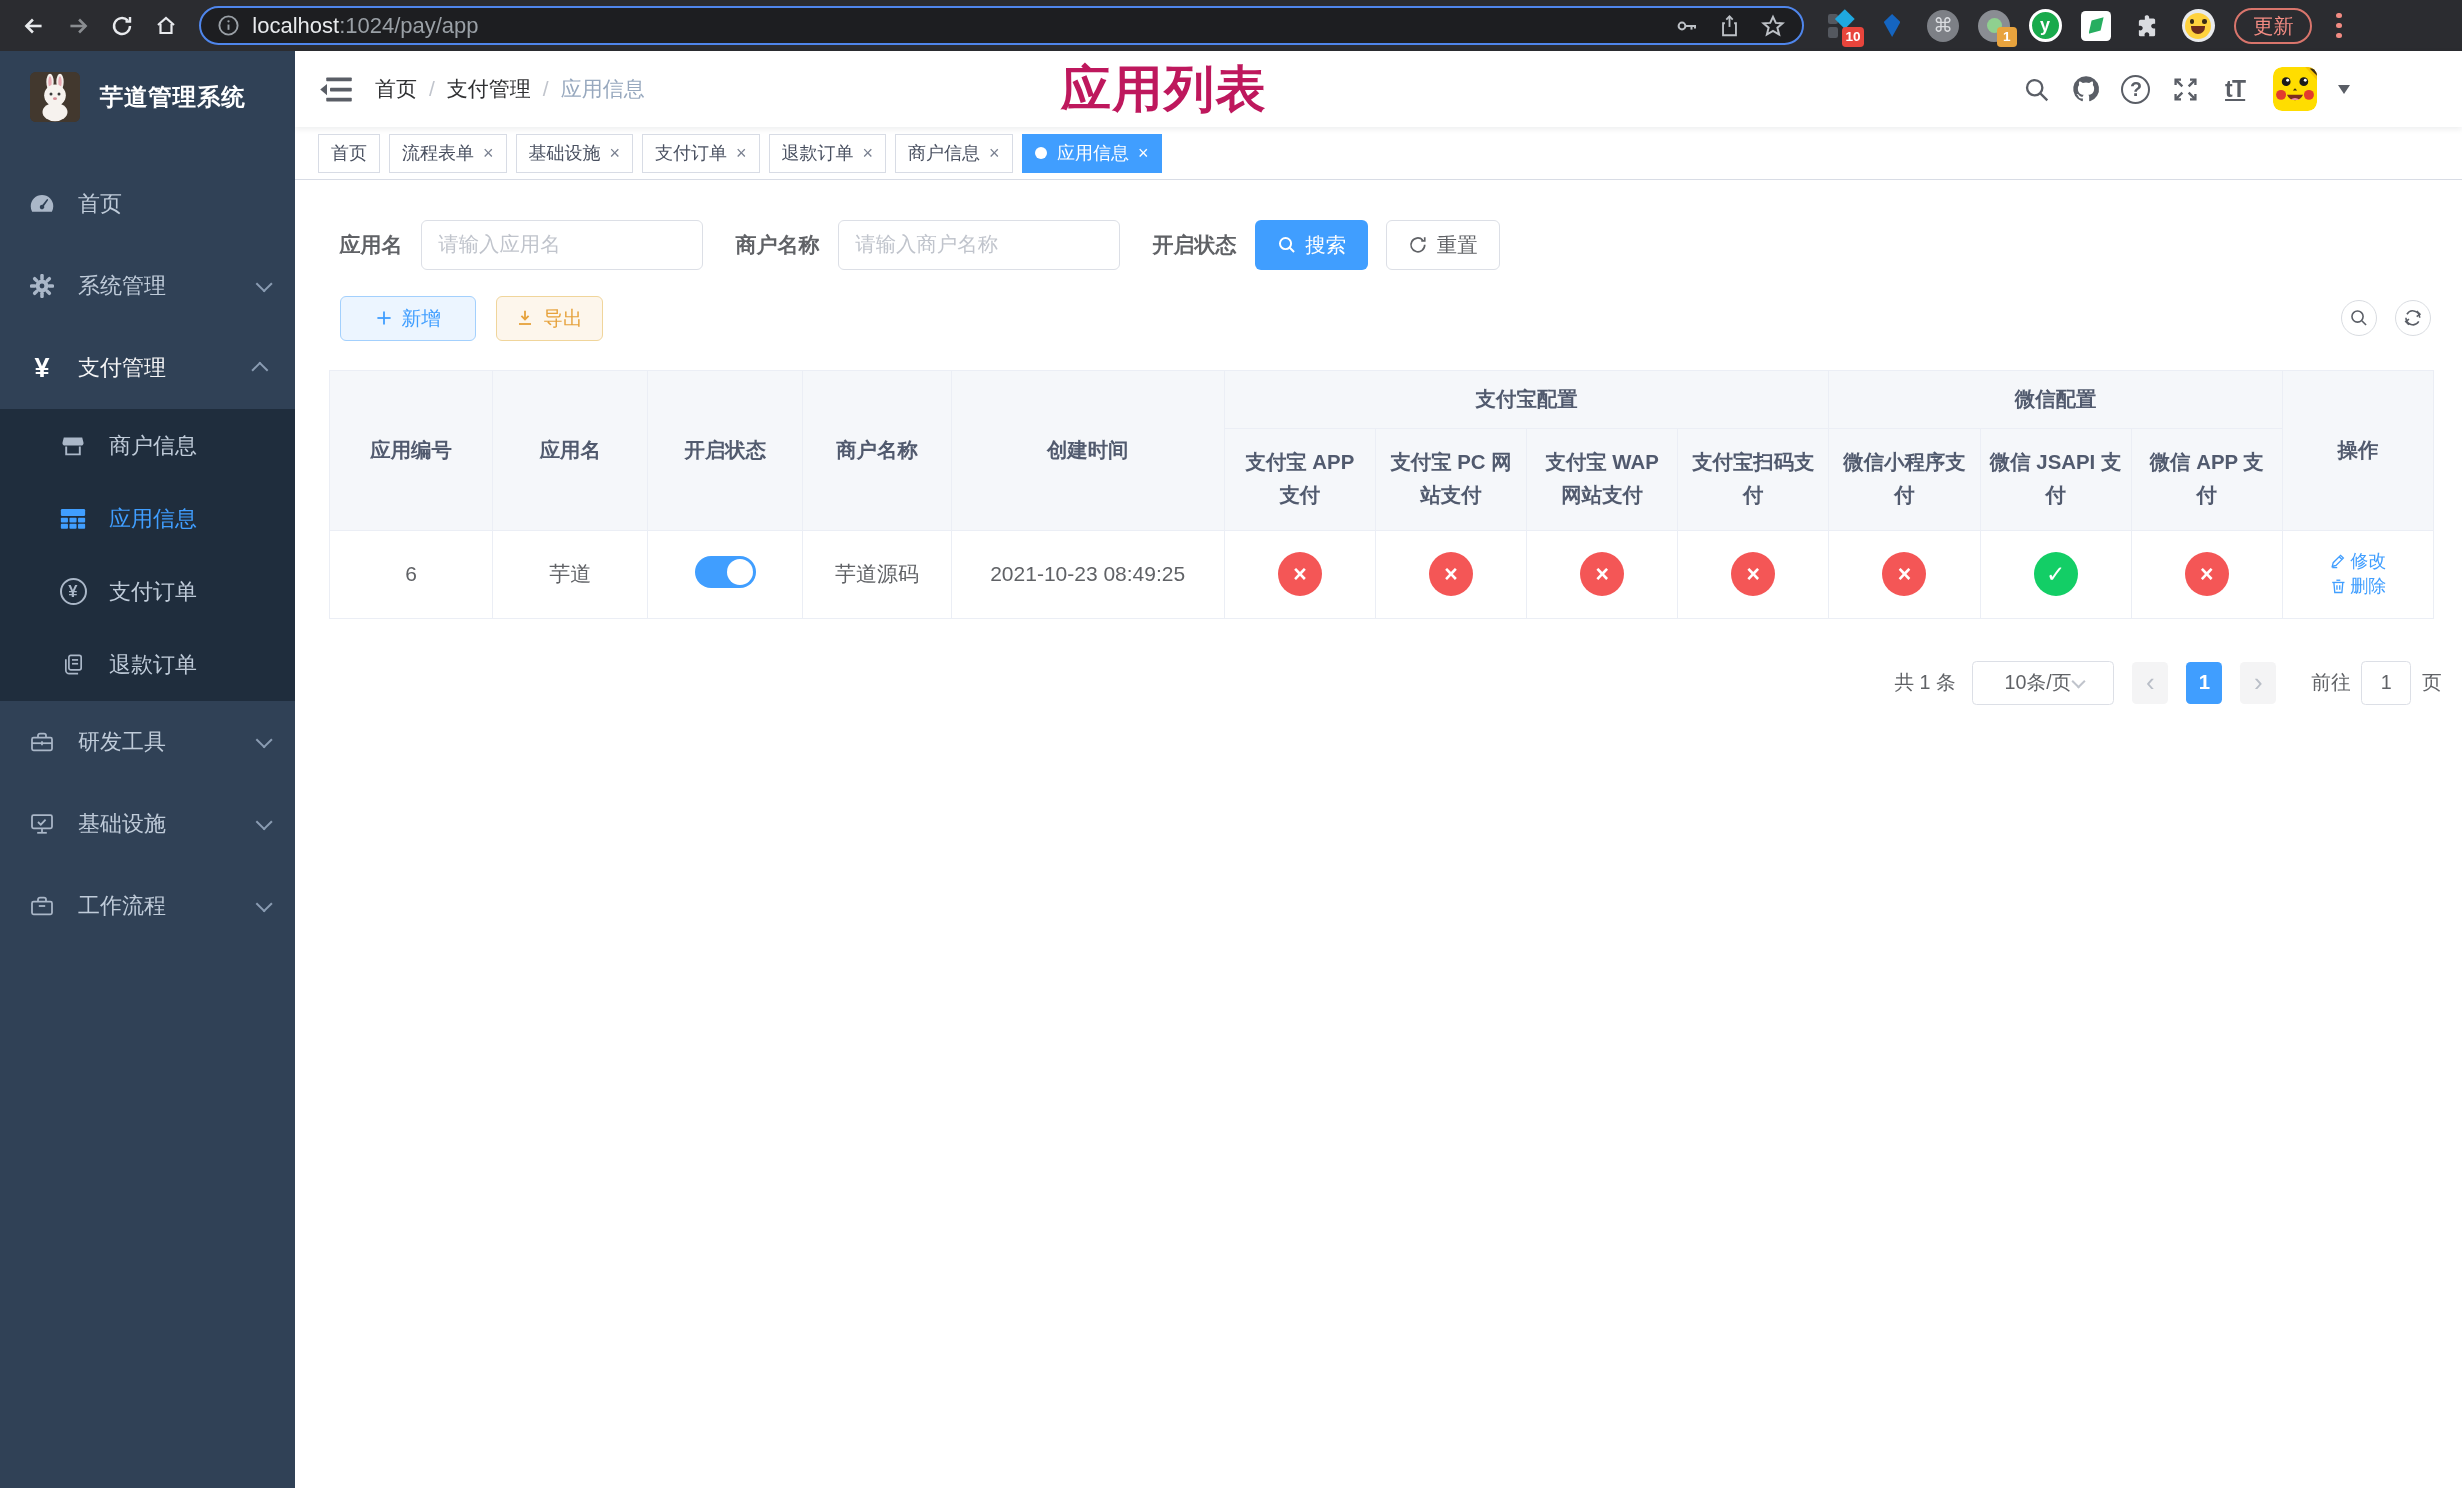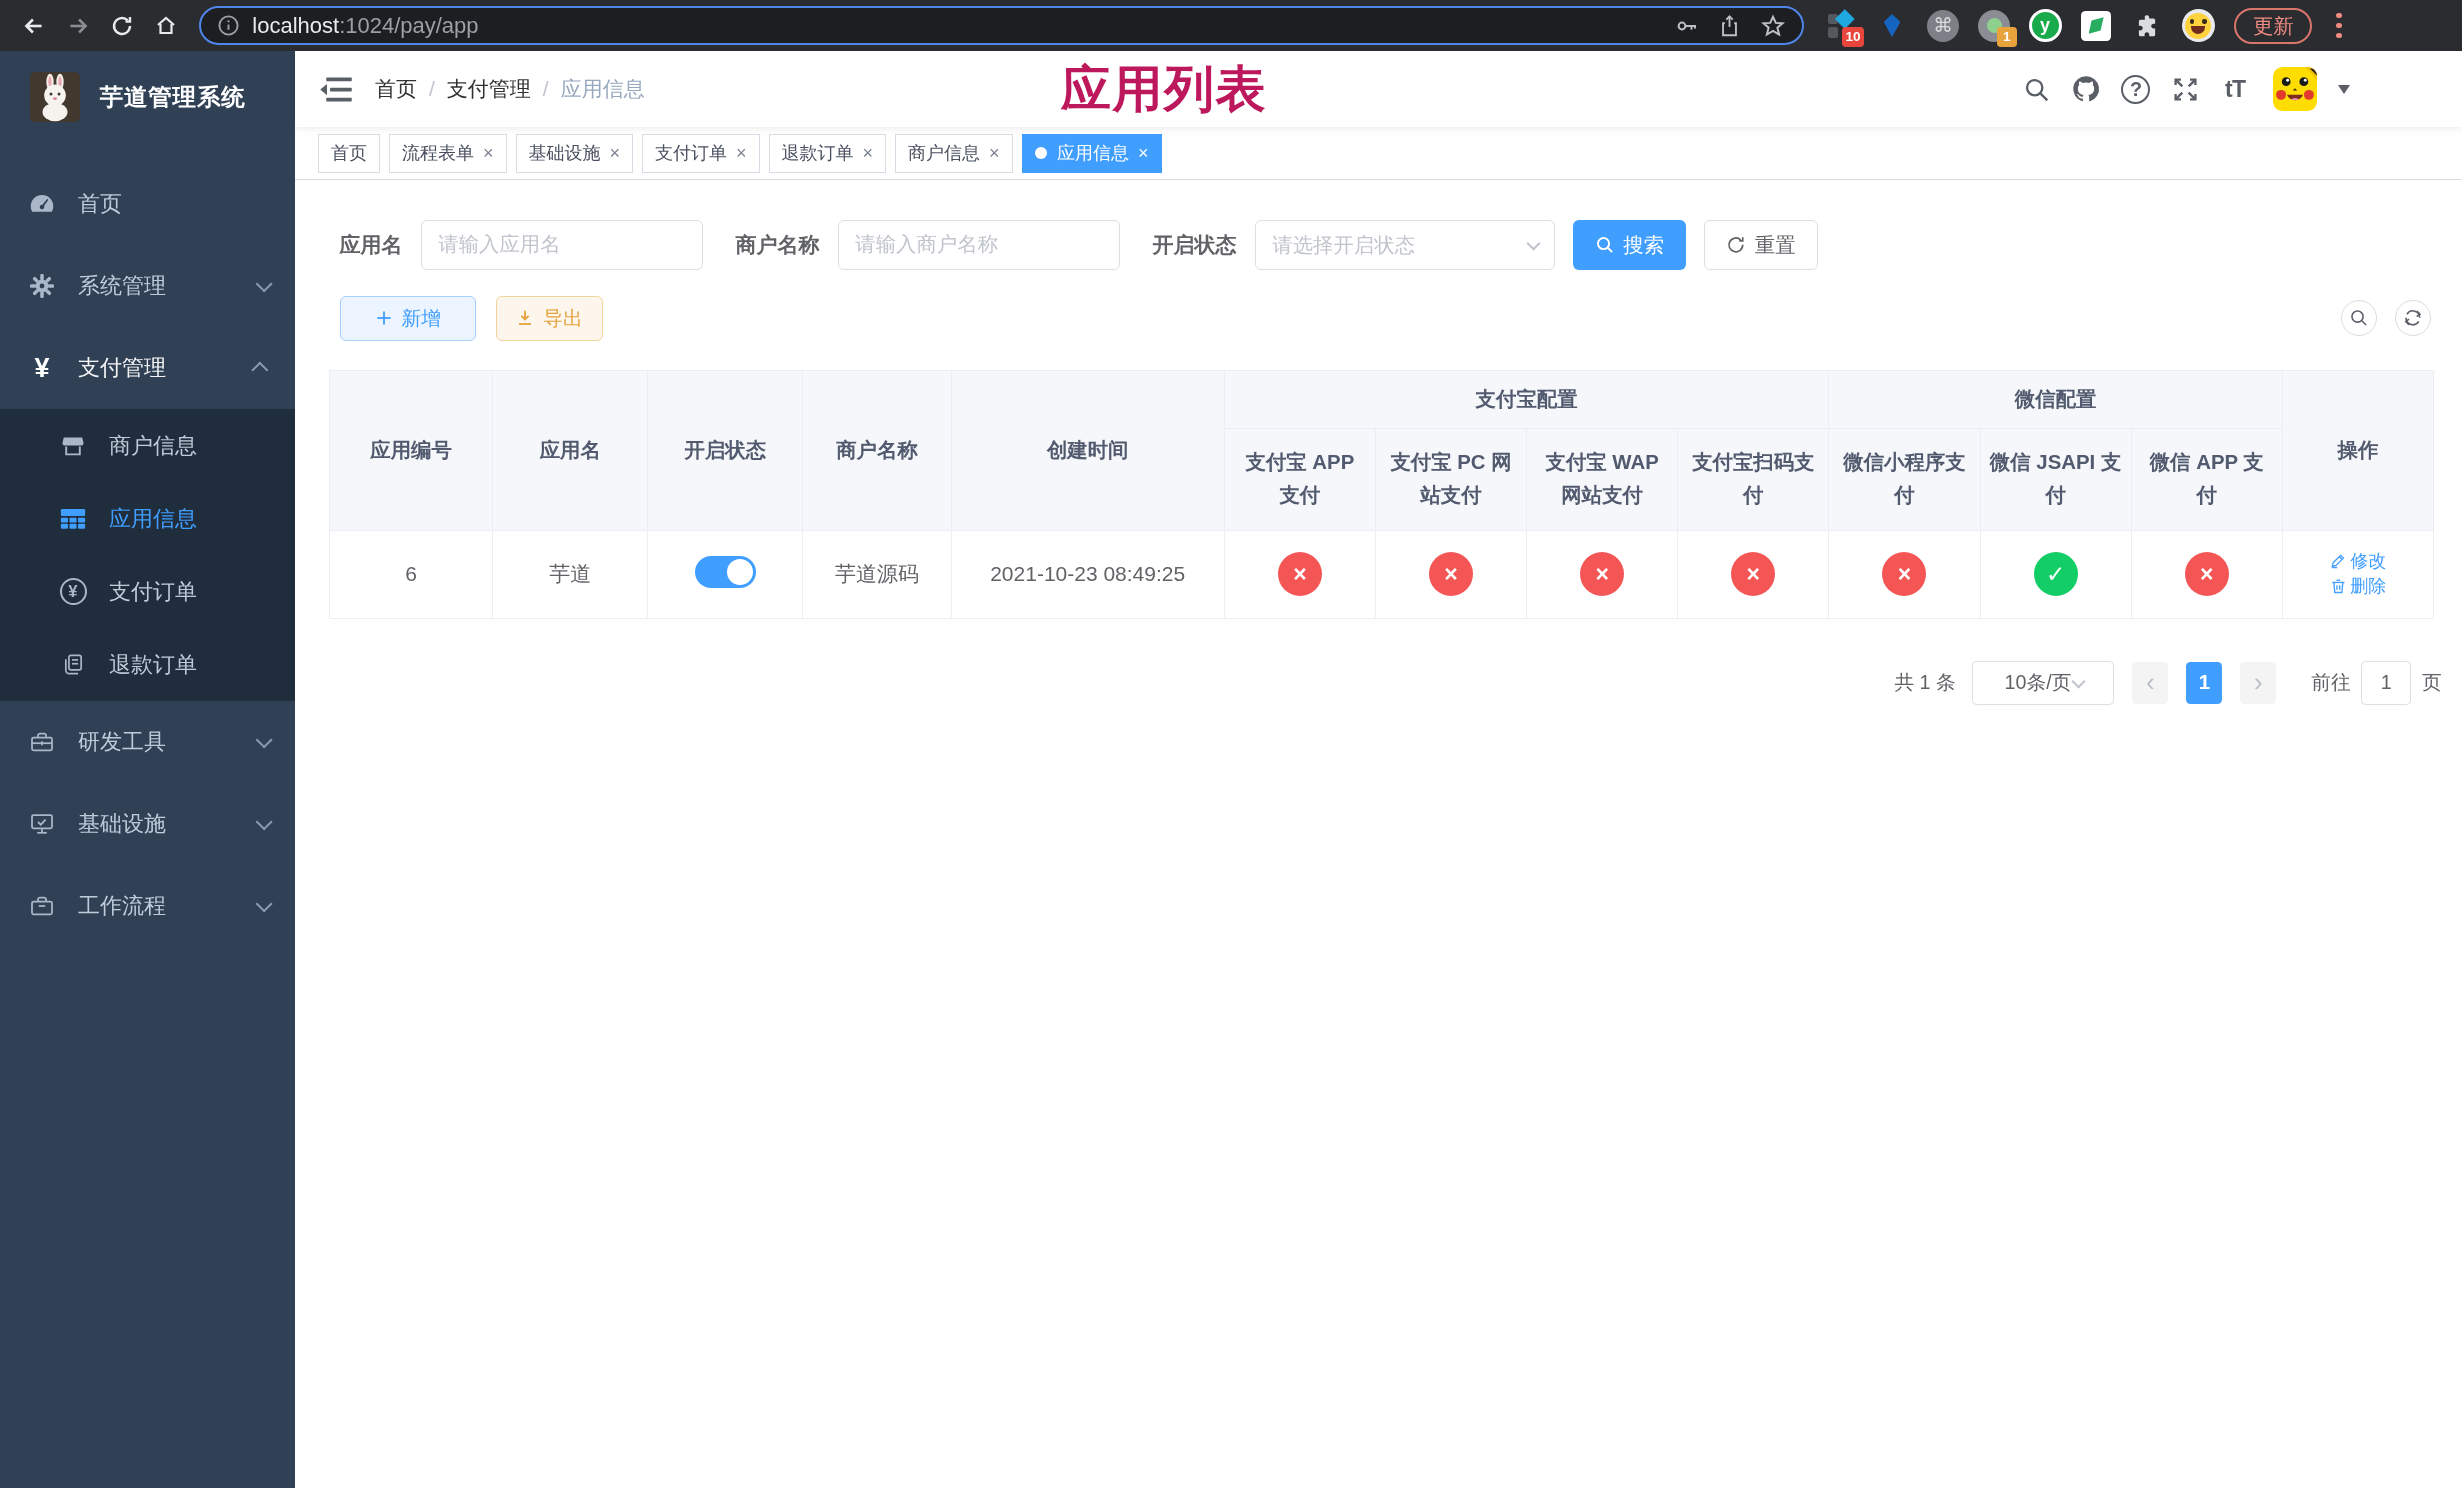--- a/index.html
+++ b/index.html
@@ -68,21 +68,21 @@
   .navbar { height:76px; background:#fff; display:flex; align-items:center; padding:0 0 0 24px; position:relative; box-shadow:0 1.5px 6px rgba(0,21,41,.08); z-index:5; }
   .hamburger { width:33px; height:30px; display:flex; align-items:center; justify-content:center; color:#5a5e66; }
   .breadcrumb { display:flex; align-items:center; margin-left:23px; font-size:21px; }
   .bc-item { color:#303133; }
   .bc-sep { color:#c0c4cc; margin:0 12px; }
   .bc-item.current { color:#97a8be; }
   .annotation { position:absolute; left:766px; top:50%; transform:translateY(-50%); font-size:50px; font-weight:bold; color:#be185d; letter-spacing:1.5px; }
   .nav-right { margin-left:auto; display:flex; align-items:center; gap:10.6px; padding-right:112px; color:#5a5e66; }
   .nav-ico { width:39px; height:39px; display:flex; align-items:center; justify-content:center; }
   .help-circ { width:29px; height:29px; border:2.3px solid #5a5e66; border-radius:50%; display:flex; align-items:center; justify-content:center; font-size:19.7px; font-weight:bold; }
-  .font-ico { font-size:23px; font-weight:bold; letter-spacing:-0.8px; }
+  .font-ico { font-size:23px; font-weight:bold; letter-spacing:-0.8px;text-decoration:underline; }
   .avatar { width:44px; height:44px; border-radius:9px; overflow:hidden; margin-left:7.6px; }
   .caret-down { width:0; height:0; border-left:6.8px solid transparent; border-right:6.8px solid transparent; border-top:9px solid #5a5e66; margin-left:10.6px; }
 
   
   .tags-bar { height:53px; background:#fff; border-bottom:1.5px solid #d8dce5; display:flex; align-items:center; padding:0 23px; gap:9px; flex-shrink:0; }
   .tag { height:39px; border:1.5px solid #d8dce5; background:#fff; color:#495060; font-size:18px; padding:0 12px; display:flex; align-items:center; gap:9px; cursor:pointer; }
   .tag .x { font-size:18px; color:#7a8191; }
   .tag.active { background:#409EFF; border-color:#409EFF; color:#fff; }
   .tag.active .x { color:#fff; }
   .tag.active::before { content:""; width:12px; height:12px; border-radius:50%; background:#fff; margin-right:1.5px; }
@@ -478,24 +478,20 @@
       </div>
 
       <div class="content">
 
         <div class="filter-row">
           <span class="f-label">应用名</span>
           <input class="f-input" placeholder="请输入应用名" style="">
           <span class="f-label">商户名称</span>
           <input class="f-input" placeholder="请输入商户名称" style="">
           <span class="f-label">开启状态</span>
-          <div class="f-select">
-            <span class="ph">请选择开启状态</span>
-            <span class="sel-caret"></span>
-          </div>
           <button class="btn btn-search">
             <svg width="19.7" height="19.7" viewBox="0 0 30 30" fill="none" stroke="#fff" stroke-width="3">
                 <circle cx="13" cy="13" r="8.5"></circle>
                 <line x1="19.5" y1="19.5" x2="26" y2="26"></line>
               </svg>
             <span>搜索</span>
           </button>
           <button class="btn btn-reset">
             <svg width="19.7" height="19.7" viewBox="0 0 30 30" fill="none" stroke="currentColor" stroke-width="2.6">
                 <path d="M25.5 15a10.5 10.5 0 1 1-3.1-7.4"></path>

